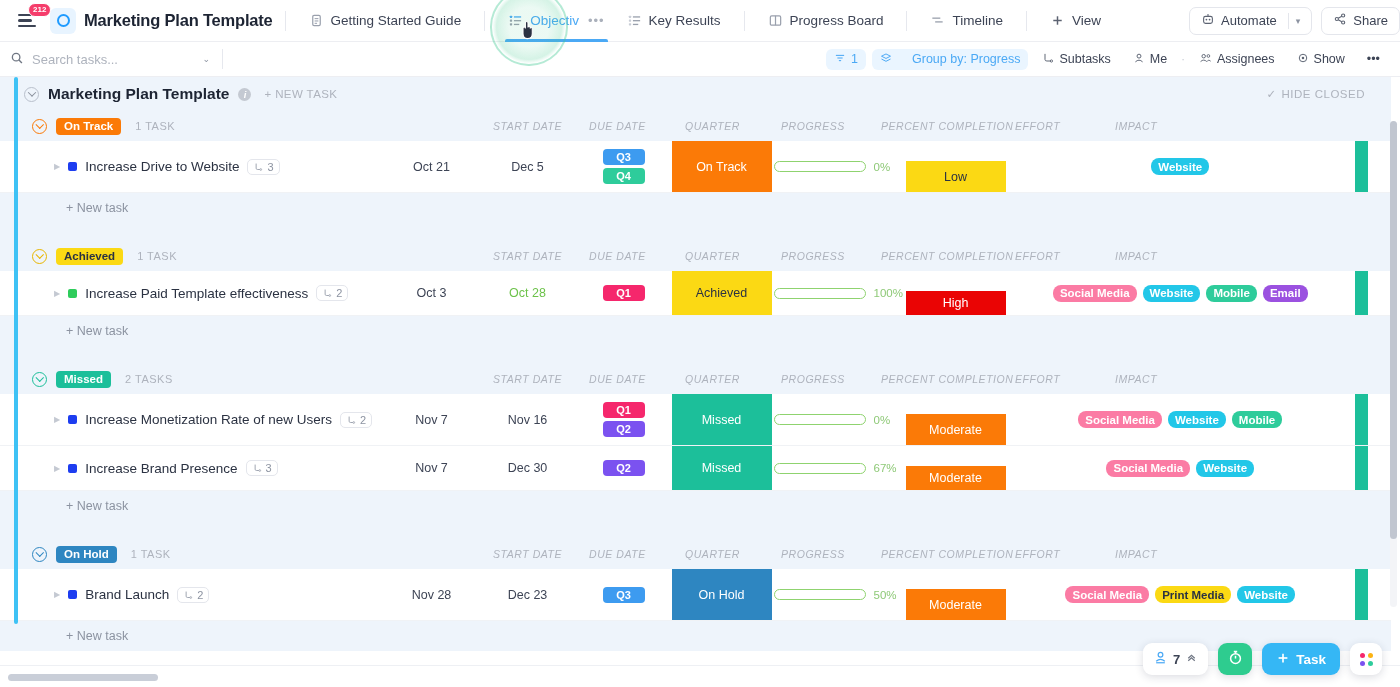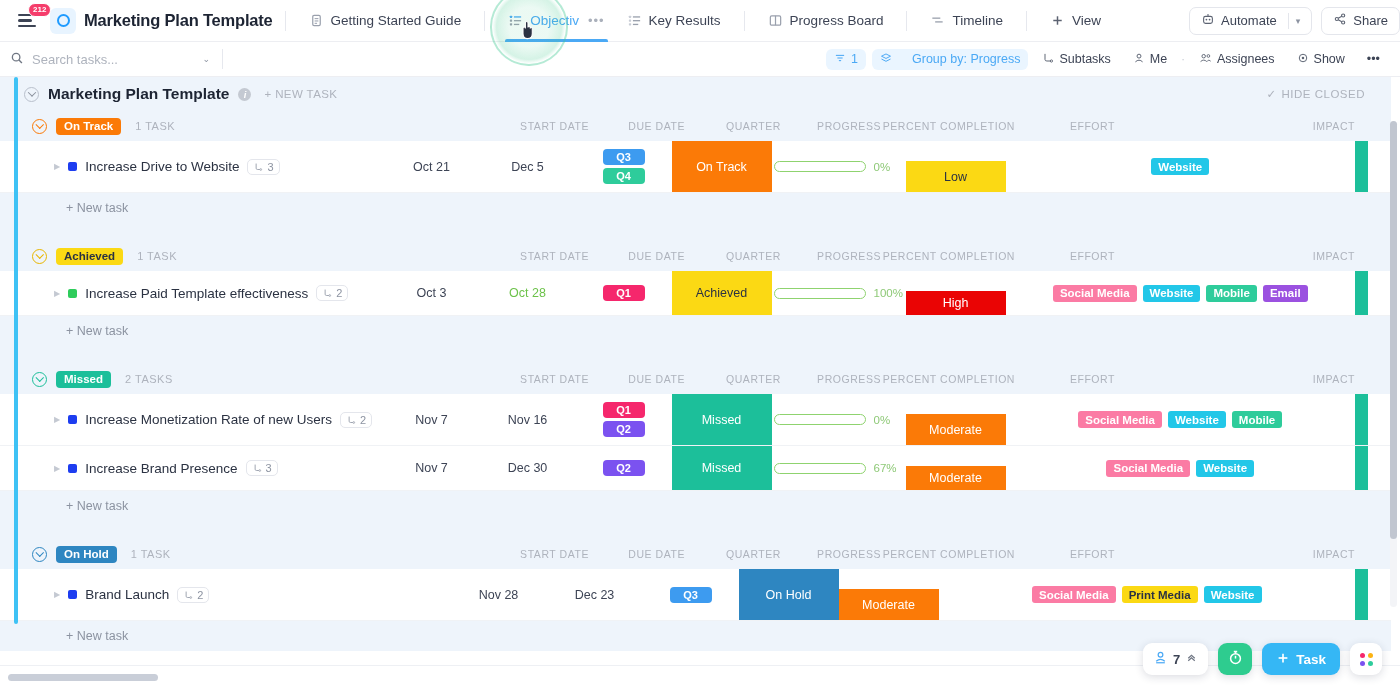--- a/index.html
+++ b/index.html
@@ -116,21 +116,21 @@
   .g-chev {
     width:15px; height:15px; border-radius:50%; border:1.4px solid currentColor;
     display:flex; align-items:center; justify-content:center; margin-right:9px; flex:none; cursor:pointer;
   }
   .g-chev::before { content:""; width:4.5px; height:4.5px; border-right:1.4px solid currentColor;
     border-bottom:1.4px solid currentColor; transform:rotate(45deg) translate(-1px,-1px); }
   .status-chip { font-size:11.5px; font-weight:700; color:#fff; border-radius:4px; padding:2.5px 8px; white-space:nowrap;}
   .task-count { font-size:11px; color:#aeb3bd; margin-left:14px; letter-spacing:.5px; }
 
   .cols { margin-left:auto; display:flex; font-size:10.5px; color:#aeb3bd; letter-spacing:.55px; }
-  .col-h { text-align:right; }
+  .col-h { text-align:left;font-style:italic; }
 
   
   .trow { display:flex; align-items:stretch; background:#fff; border-bottom:1px solid #f0f2f5; position:relative; }
   .tcell { display:flex; align-items:center; justify-content:center; font-size:12.5px; color:#3d4455; }
   .t-name-cell { flex:1; display:flex; align-items:center; padding-left:54px; gap:8px; min-width:0; }
   .row-caret { color:#c4c9d2; font-size:8px; flex:none; cursor:pointer;}
   .sq { width:9px; height:9px; border-radius:2px; flex:none; }
   .t-name { font-size:13.5px; color:#2b3242; white-space:nowrap; }
   .subt {
     display:flex; align-items:center; gap:4px; border:1px solid #e4e6ec; border-radius:5px;
@@ -139,21 +139,21 @@
 
   .c-start { width:96px; }
   .c-due   { width:96px; }
   .c-quarter { width:96px; flex-direction:column; gap:3px; justify-content:center; }
   .c-progress { width:100px; color:#fff; font-size:12.5px; }
   .c-percent { width:134px; gap:8px; }
   .c-effort { width:100px; font-size:12.5px;margin-top:20px; }
   .c-impact { flex:1; gap:6px; flex-wrap:wrap; padding:0 10px; }
   .c-right { width:36px; justify-content:flex-start; }
 
-  .tag { font-size:11.5px; font-weight:700; color:#fff; border-radius:3px; padding:2.5px 7px; white-space:nowrap; }
+  .tag { font-size:11.5px; font-weight:700; color:#fff; border-radius:8px; padding:2.5px 7px; white-space:nowrap; }
   .q-tag { font-size:11px; font-weight:700; color:#fff; border-radius:4px; padding:2px 0; width:42px; text-align:center; }
 
   .bar-track {
     width:92px; height:11px; border-radius:7px; border:1px solid #8fd36f; background:#fff; overflow:hidden;
   }
   .bar-fill { height:100%; background:#6cc24a; border-radius:7px 0 0 7px; }
   .pct { font-size:11.5px; color:#8ec977; width:30px; }
 
   .green-edge { width:13px; background:#1cbf9a; align-self:stretch; }
 
@@ -626,20 +626,24 @@
               </svg>
               <span>2</span>
             </span>
           </div>
           <div class="tcell c-start">Nov 28</div>
           <div class="tcell c-due">Dec 23</div>
           <div class="tcell c-quarter">
             <span class="q-tag" style="background: rgb(61, 155, 240);">Q3</span>
           </div>
           <div class="tcell c-progress" style="background: rgb(46, 134, 193); color: rgb(255, 255, 255);">On Hold</div>
+          <div class="tcell c-percent">
+            <span class="bar-track"><span class="bar-fill" style="width:50%"></span></span>
+            <span class="pct">50%</span>
+          </div>
           <div class="tcell c-effort" style="background: rgb(251, 122, 7); color: rgb(255, 255, 255);">Moderate</div>
           <div class="tcell c-impact">
             <span class="tag" style="background: rgb(251, 123, 164);">Social Media</span>
             <span class="tag" style="background: rgb(251, 217, 20); color: rgb(43, 50, 66);">Print Media</span>
             <span class="tag" style="background: rgb(34, 199, 232);">Website</span>
           </div>
           <div class="tcell c-right">
             <div class="green-edge"></div>
           </div>
         </div>

